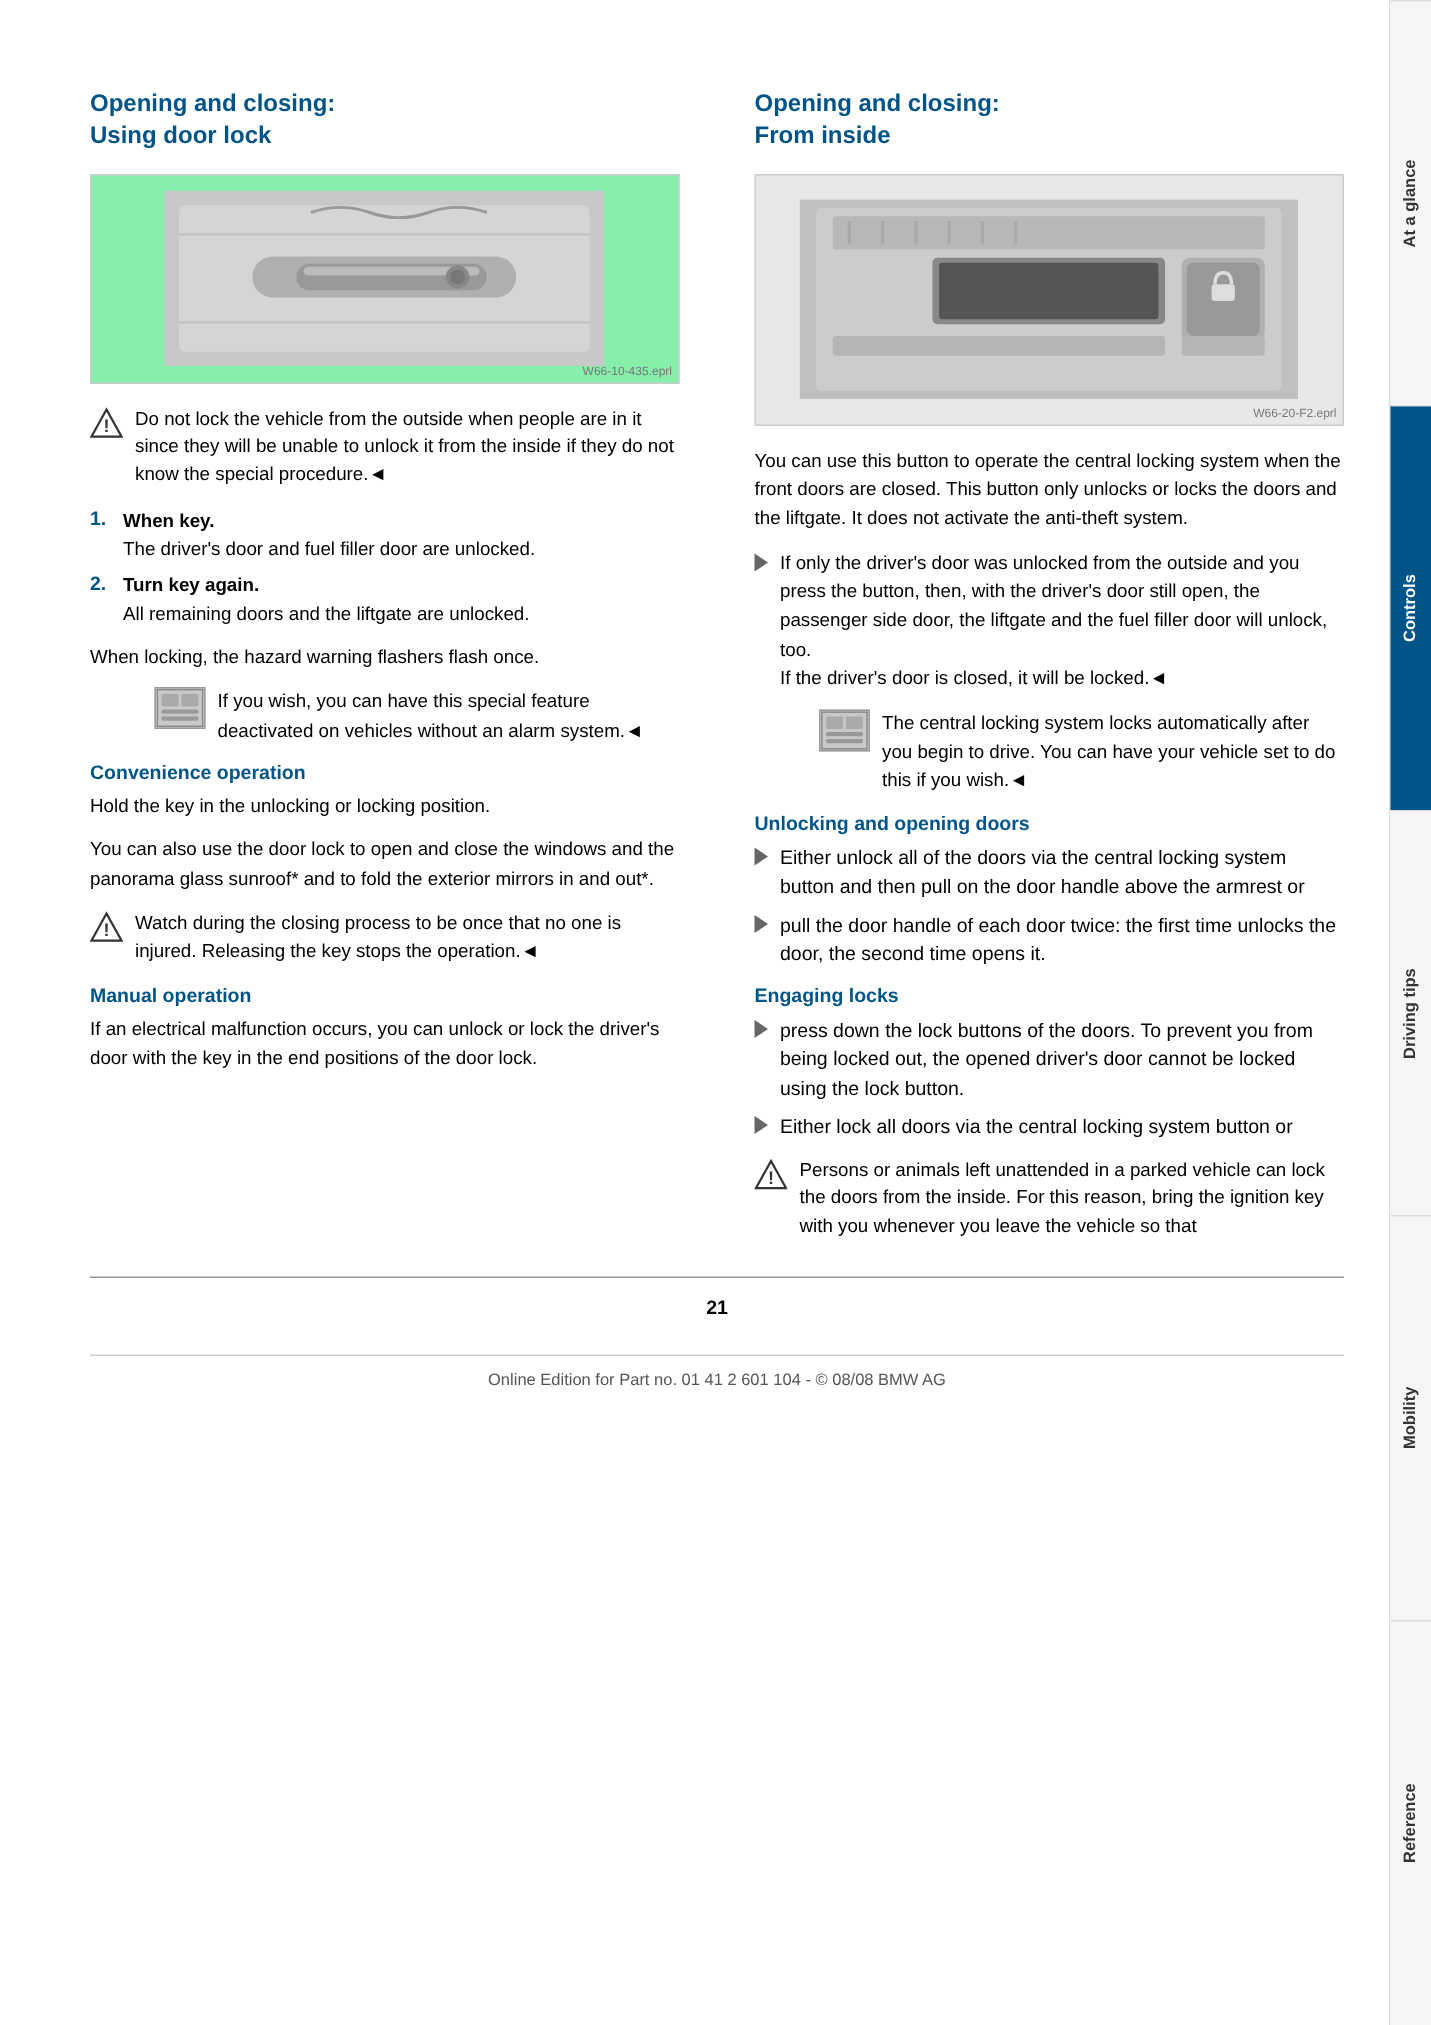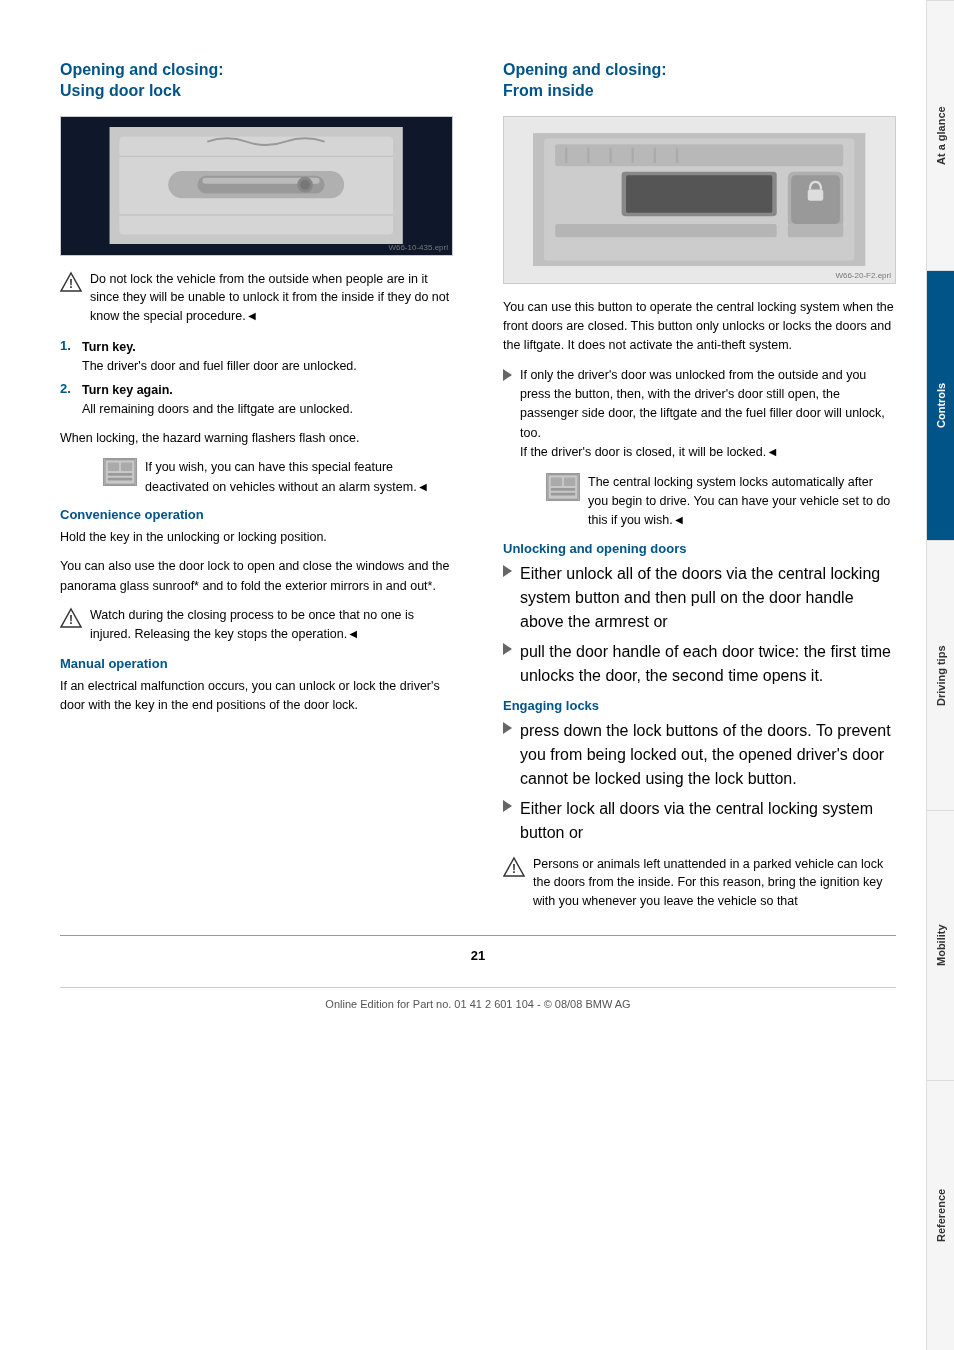--- a/index.html
+++ b/index.html
@@ -46,21 +46,21 @@
       font-size: 16px;
       font-weight: bold;
       color: #005487;
       margin-bottom: 14px;
       line-height: 1.3;
     }
 
     .image-placeholder {
       width: 100%;
       height: 140px;
-      background: #0f172a;
+      background: #86efac;
       border: 1px solid #ccc;
       margin-bottom: 14px;
       display: flex;
       align-items: center;
       justify-content: center;
       position: relative;
       overflow: hidden;
     }
 
     .image-placeholder-right {
@@ -166,21 +166,21 @@
     }
 
     .bullet-item {
       display: flex;
       align-items: flex-start;
       gap: 8px;
       margin-bottom: 6px;
     }
 
     .bullet-text {
-      font-size: 16px;
+      font-size: 13px;
       line-height: 1.5;
     }
 
     .note-icon-block {
       display: flex;
       align-items: flex-start;
       gap: 8px;
       margin-bottom: 10px;
     }
 
@@ -307,21 +307,21 @@
             <polygon points="11,2 21,20 1,20" fill="white" stroke="#333" stroke-width="1.5"></polygon>
             <text x="11" y="17" text-anchor="middle" font-size="12" font-weight="bold" fill="#333">!</text>
           </svg>
           <span class="warning-text">Do not lock the vehicle from the outside when people are in it since they will be unable to unlock it from the inside if they do not know the special procedure.◄</span>
         </div>
 
         <div class="numbered-list">
           <div class="numbered-item">
             <span class="num">1.</span>
             <div class="content">
-              <div class="item-title">Turn key.</div>
+              <div class="item-title">When key.</div>
               <div class="item-detail">The driver's door and fuel filler door are unlocked.</div>
             </div>
           </div>
           <div class="numbered-item">
             <span class="num">2.</span>
             <div class="content">
               <div class="item-title">Turn key again.</div>
               <div class="item-detail">All remaining doors and the liftgate are unlocked.</div>
             </div>
           </div>

